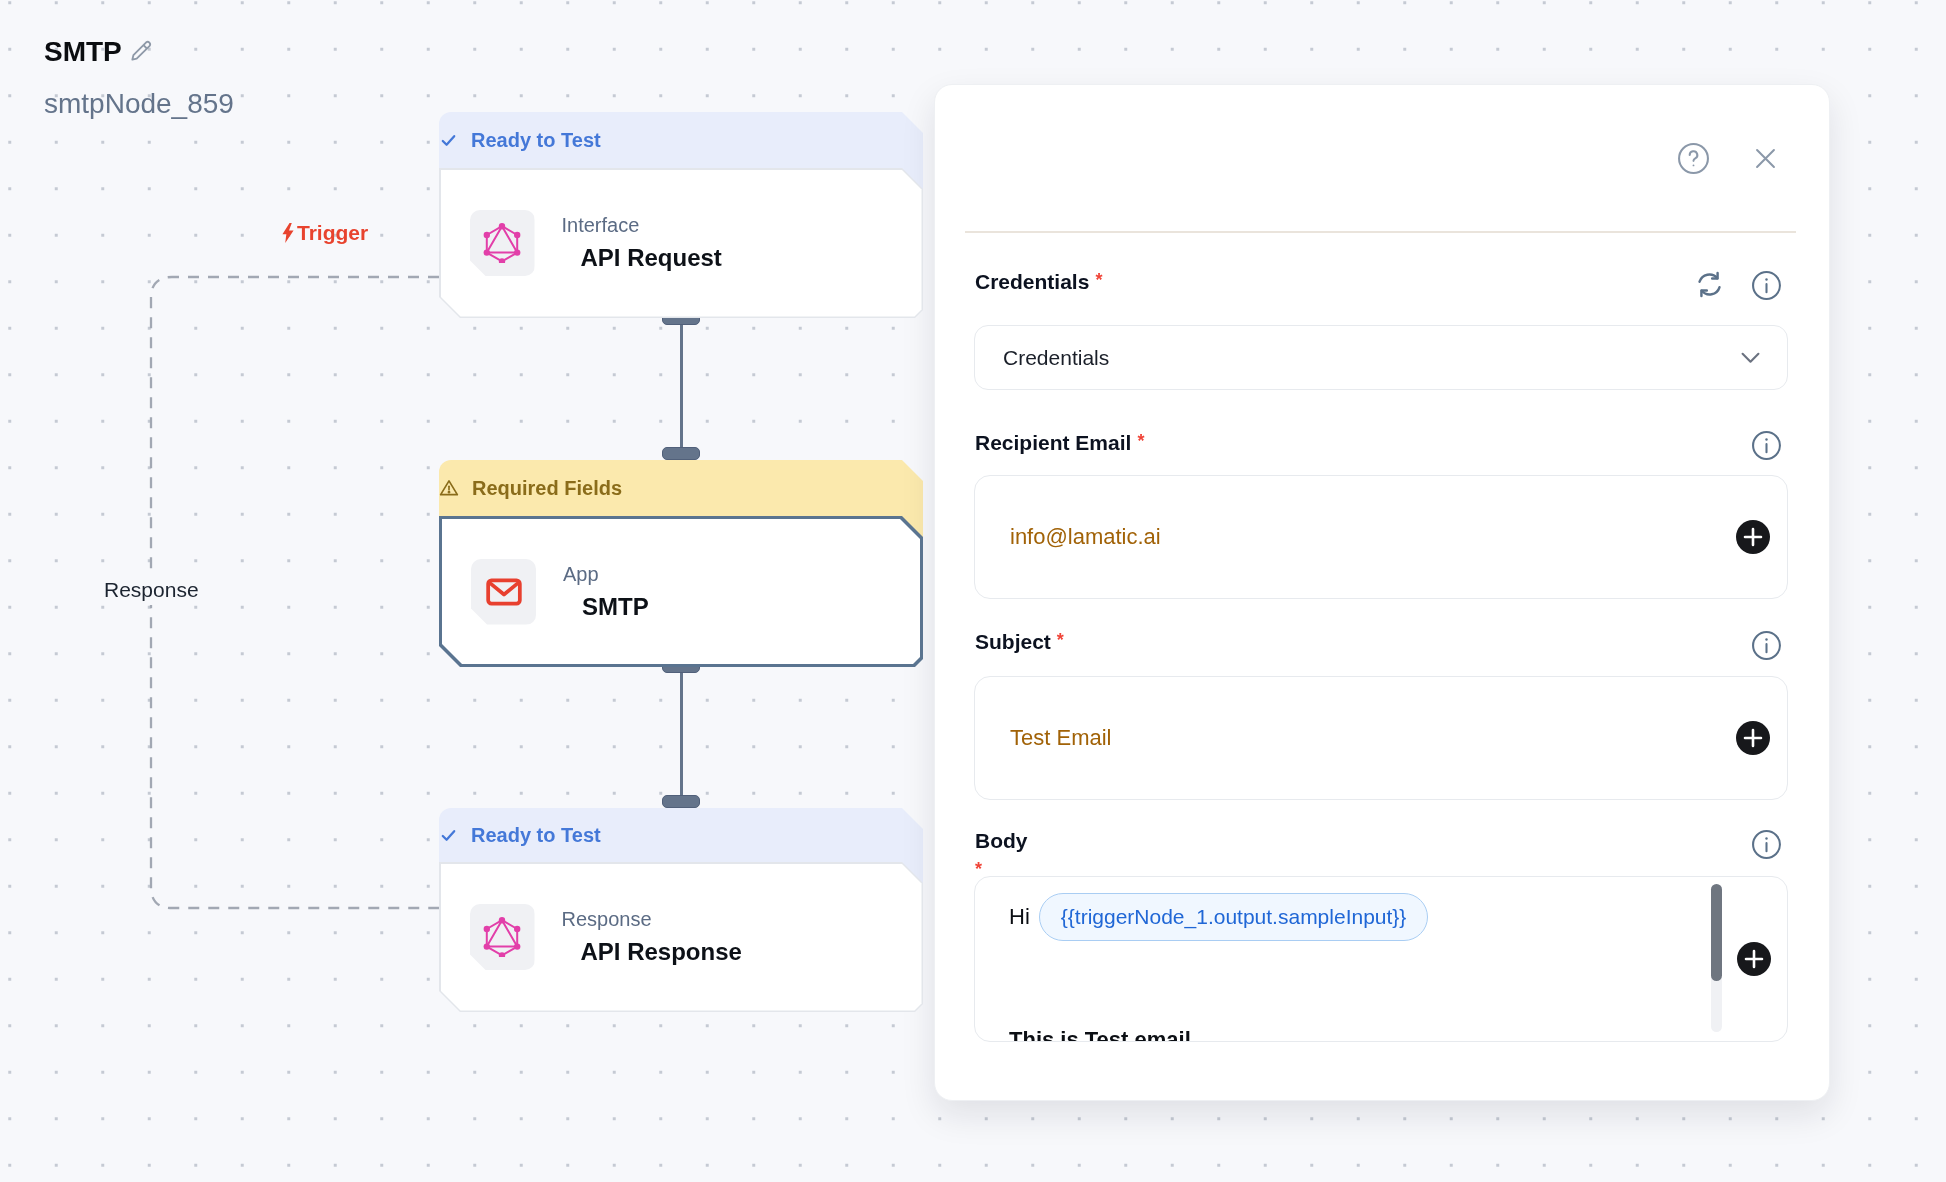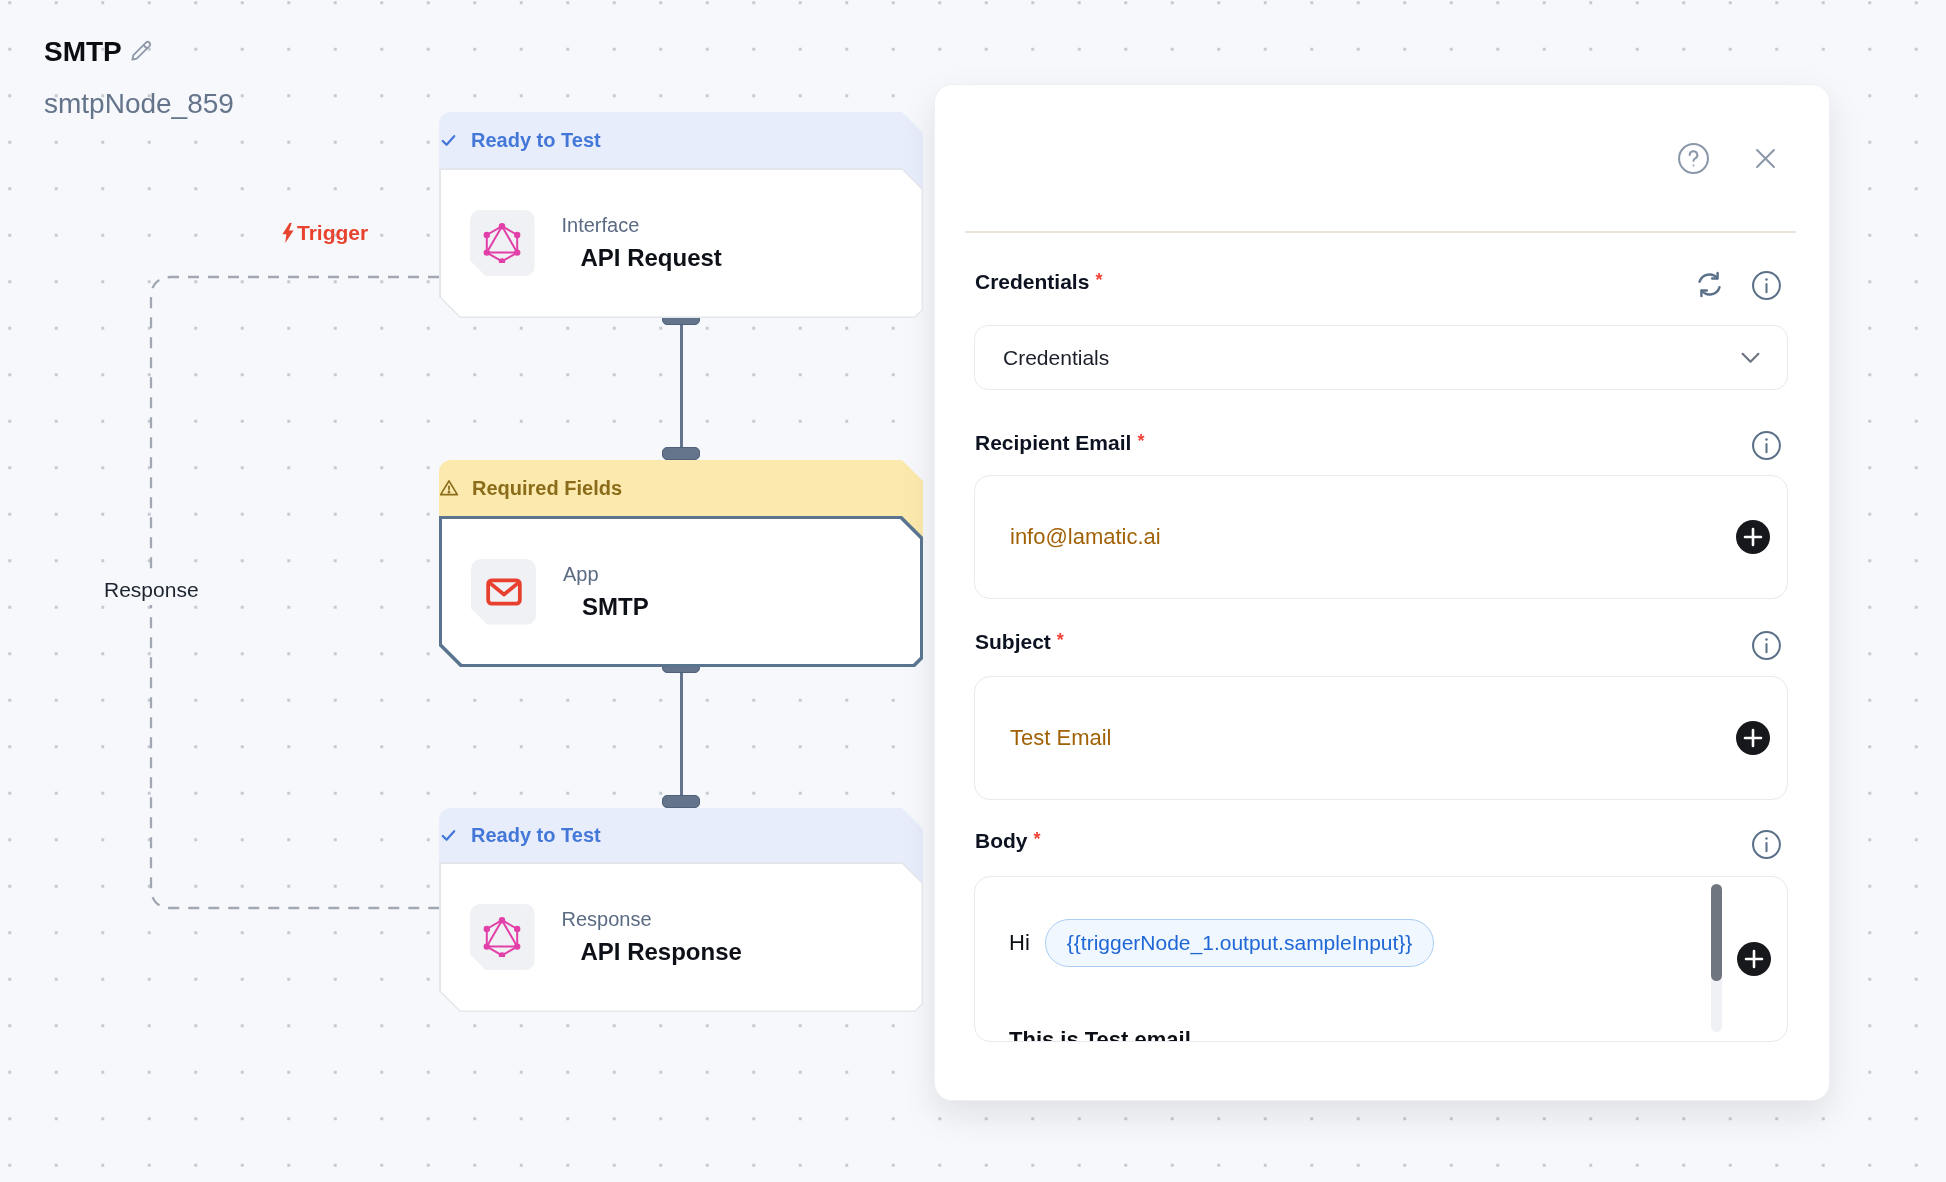--- a/index.html
+++ b/index.html
@@ -72,24 +72,24 @@
        padding:0 27px 0 28px;font-size:21px;color:#1a1f29;}
   #recip-label{left:975px;top:431px;}
   #recip-info{left:1751px;top:430px;}
   #recip-box{left:974px;top:475px;width:814px;height:124px;border-radius:16px;}
   .box-value{position:absolute;left:35px;top:50%;transform:translateY(-50%);
        font-size:22px;color:#a16207;}
   .box-plus{position:absolute;right:16px;top:50%;transform:translateY(-50%);}
   #subj-label{left:975px;top:630px;}
   #subj-info{left:1751px;top:630px;}
   #subj-box{left:974px;top:676px;width:814px;height:124px;border-radius:16px;}
-  #body-label{left:975px;top:829px;}
+  #body-label{left:975px;top:829px;flex-direction:column;}
   #body-info{left:1751px;top:829px;}
   #body-box{left:974px;top:876px;width:814px;height:166px;border-radius:16px;overflow:hidden;}
-  #body-line1{position:absolute;left:34px;top:42px;display:flex;align-items:center;gap:15px;}
+  #body-line1{position:absolute;left:34px;top:16px;display:flex;align-items:center;gap:9px;}
   #body-hi{font-size:22px;color:#0c0f14;}
   .var-pill{font-size:21px;color:#2067d6;background:#f0f7ff;border:1.5px solid #a9cdf3;
        border-radius:999px;padding:11px 21px;}
   #body-line2{position:absolute;left:34px;top:150px;font-size:22px;font-weight:700;color:#0c0f14;}
   #body-scroll-track{position:absolute;left:736px;top:7px;width:11px;height:148px;
        background:#f0f1f4;border-radius:6px;}
   #body-scroll-thumb{position:absolute;left:0;top:0;width:11px;height:97px;
        background:#6f7680;border-radius:6px;}
   .ico{display:block;}
 </style>

